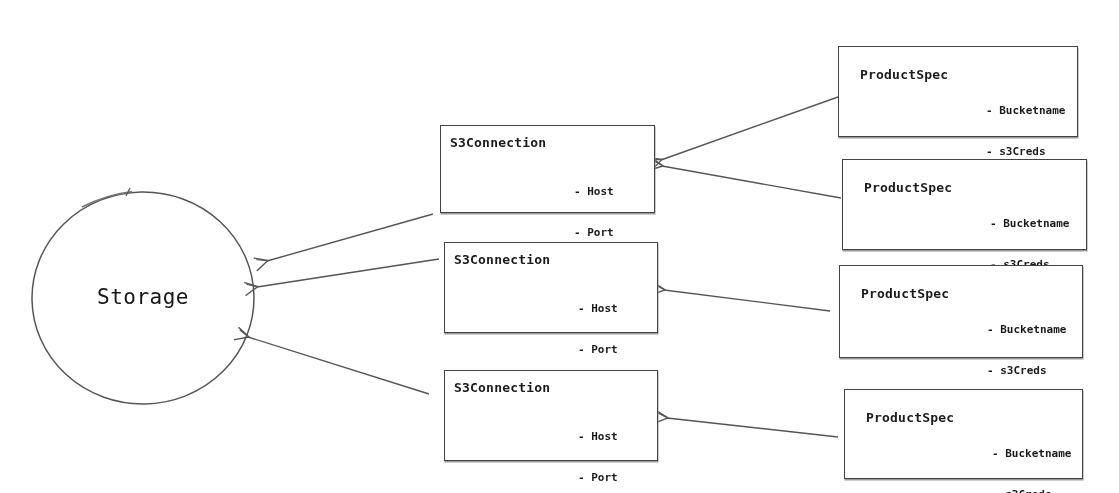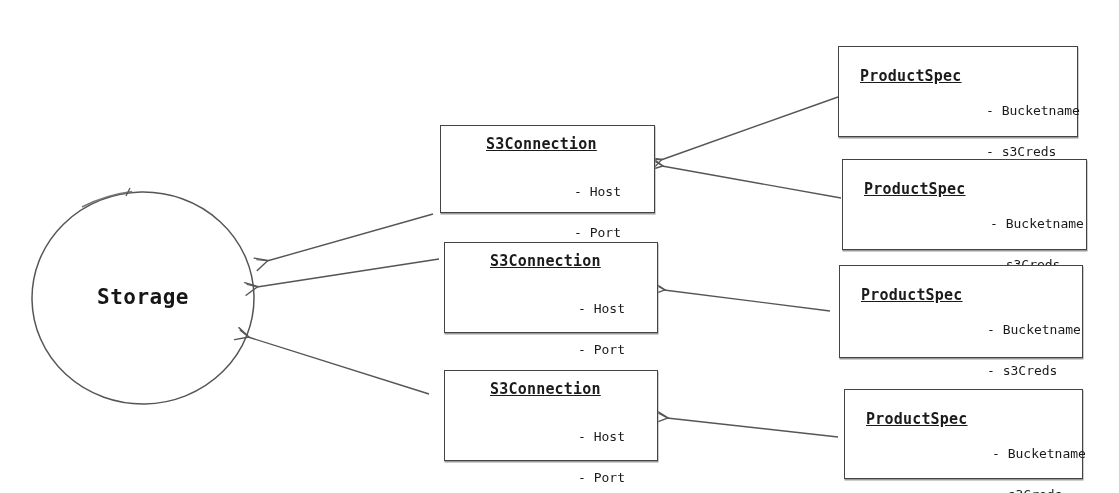--- a/index.html
+++ b/index.html
@@ -26,44 +26,43 @@
   .node {
     position: absolute;
     background: #ffffff;
     border: 1.5px solid #434343;
     box-shadow: 0.5px 1.5px 0 0 #9a9a9a;
     box-sizing: border-box;
     color: #1b1b1b;
   }
   .node .title {
     position: absolute;
-    font-size: 15px;
+    font-size: 13px;
     font-weight: 700;
     letter-spacing: 0.2px;
     white-space: nowrap;
-    text-decoration: underline;
   }
   .node .attrs {
     position: absolute;
-    font-size: 13px;
-    font-weight: 400;
+    font-size: 11px;
+    font-weight: 700;
     line-height: 13.5px;
     white-space: pre;
   }
-  .s3 .title { left: 9px; top: 9px; margin-left: 36px; }
+  .s3 .title { left: 9px; top: 9px; }
   .s3 .attrs { left: 133px; top: 32px; }
   .ps .title { left: 21px; top: 20px; }
   .ps .attrs { left: 147px; top: 30px; }
   .storage-label {
     position: absolute;
     left: 143px;
     top: 298px;
     transform: translate(-50%, -54%);
     font-size: 21px;
-    font-weight: 700;
+    font-weight: 400;
     color: #161616;
     letter-spacing: 0.5px;
     white-space: nowrap;
   }
 </style>
 </head>
 <body>
 
 <div class="stage">
 

